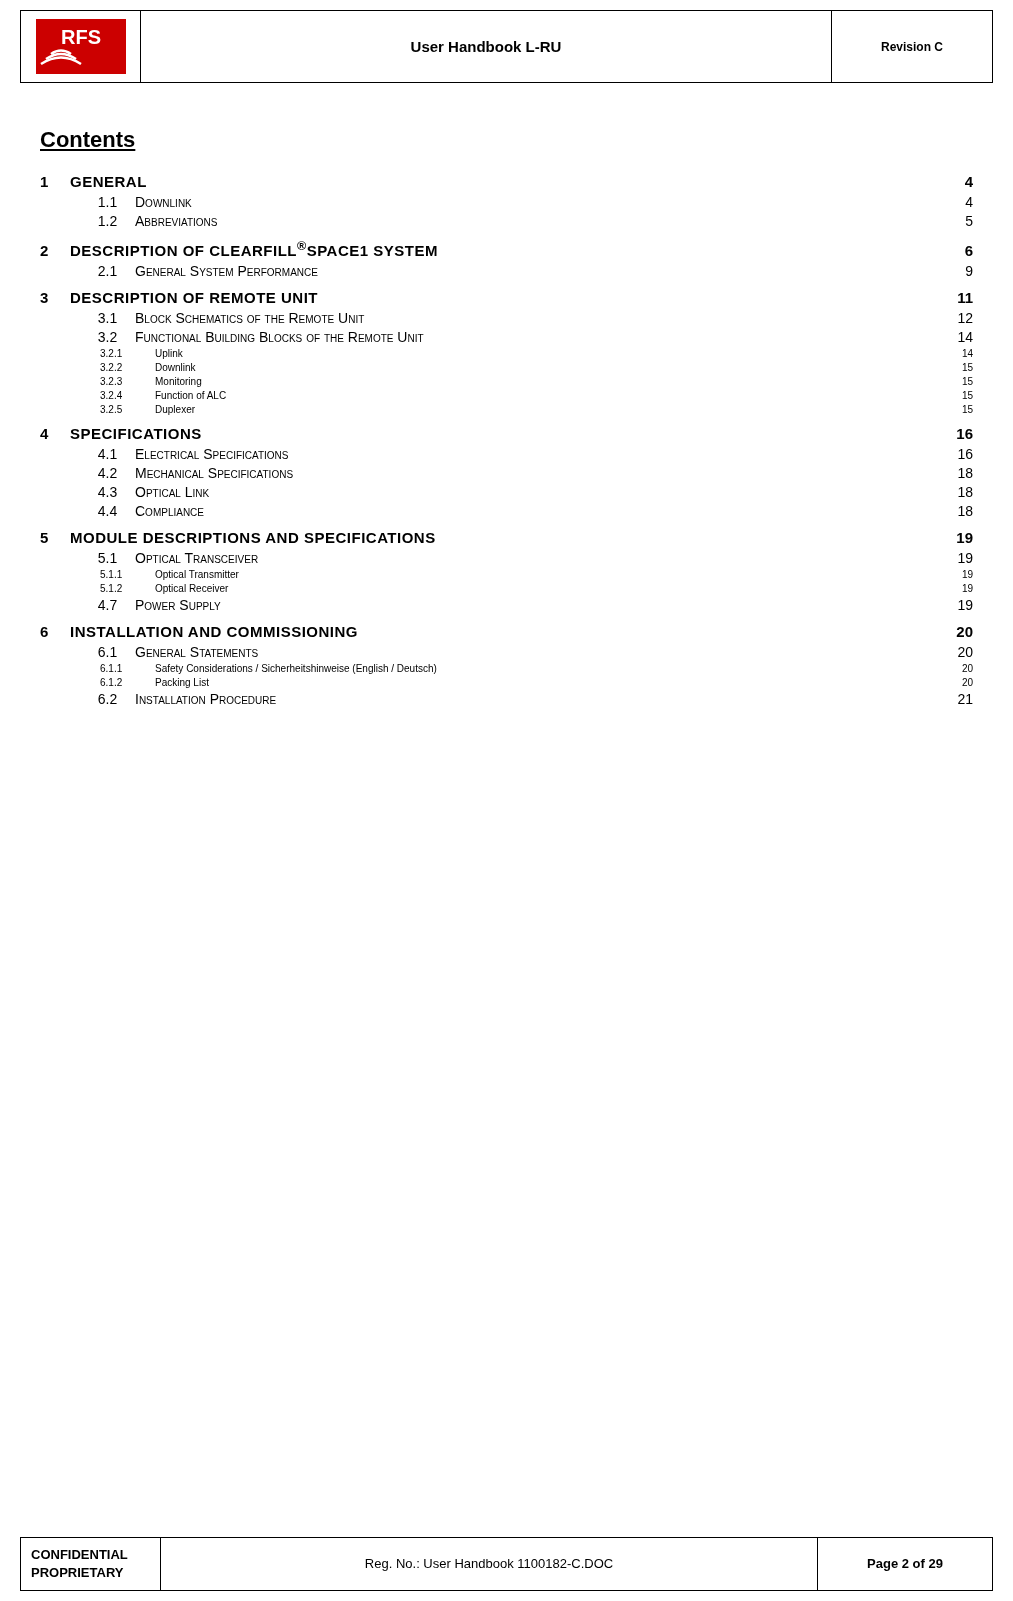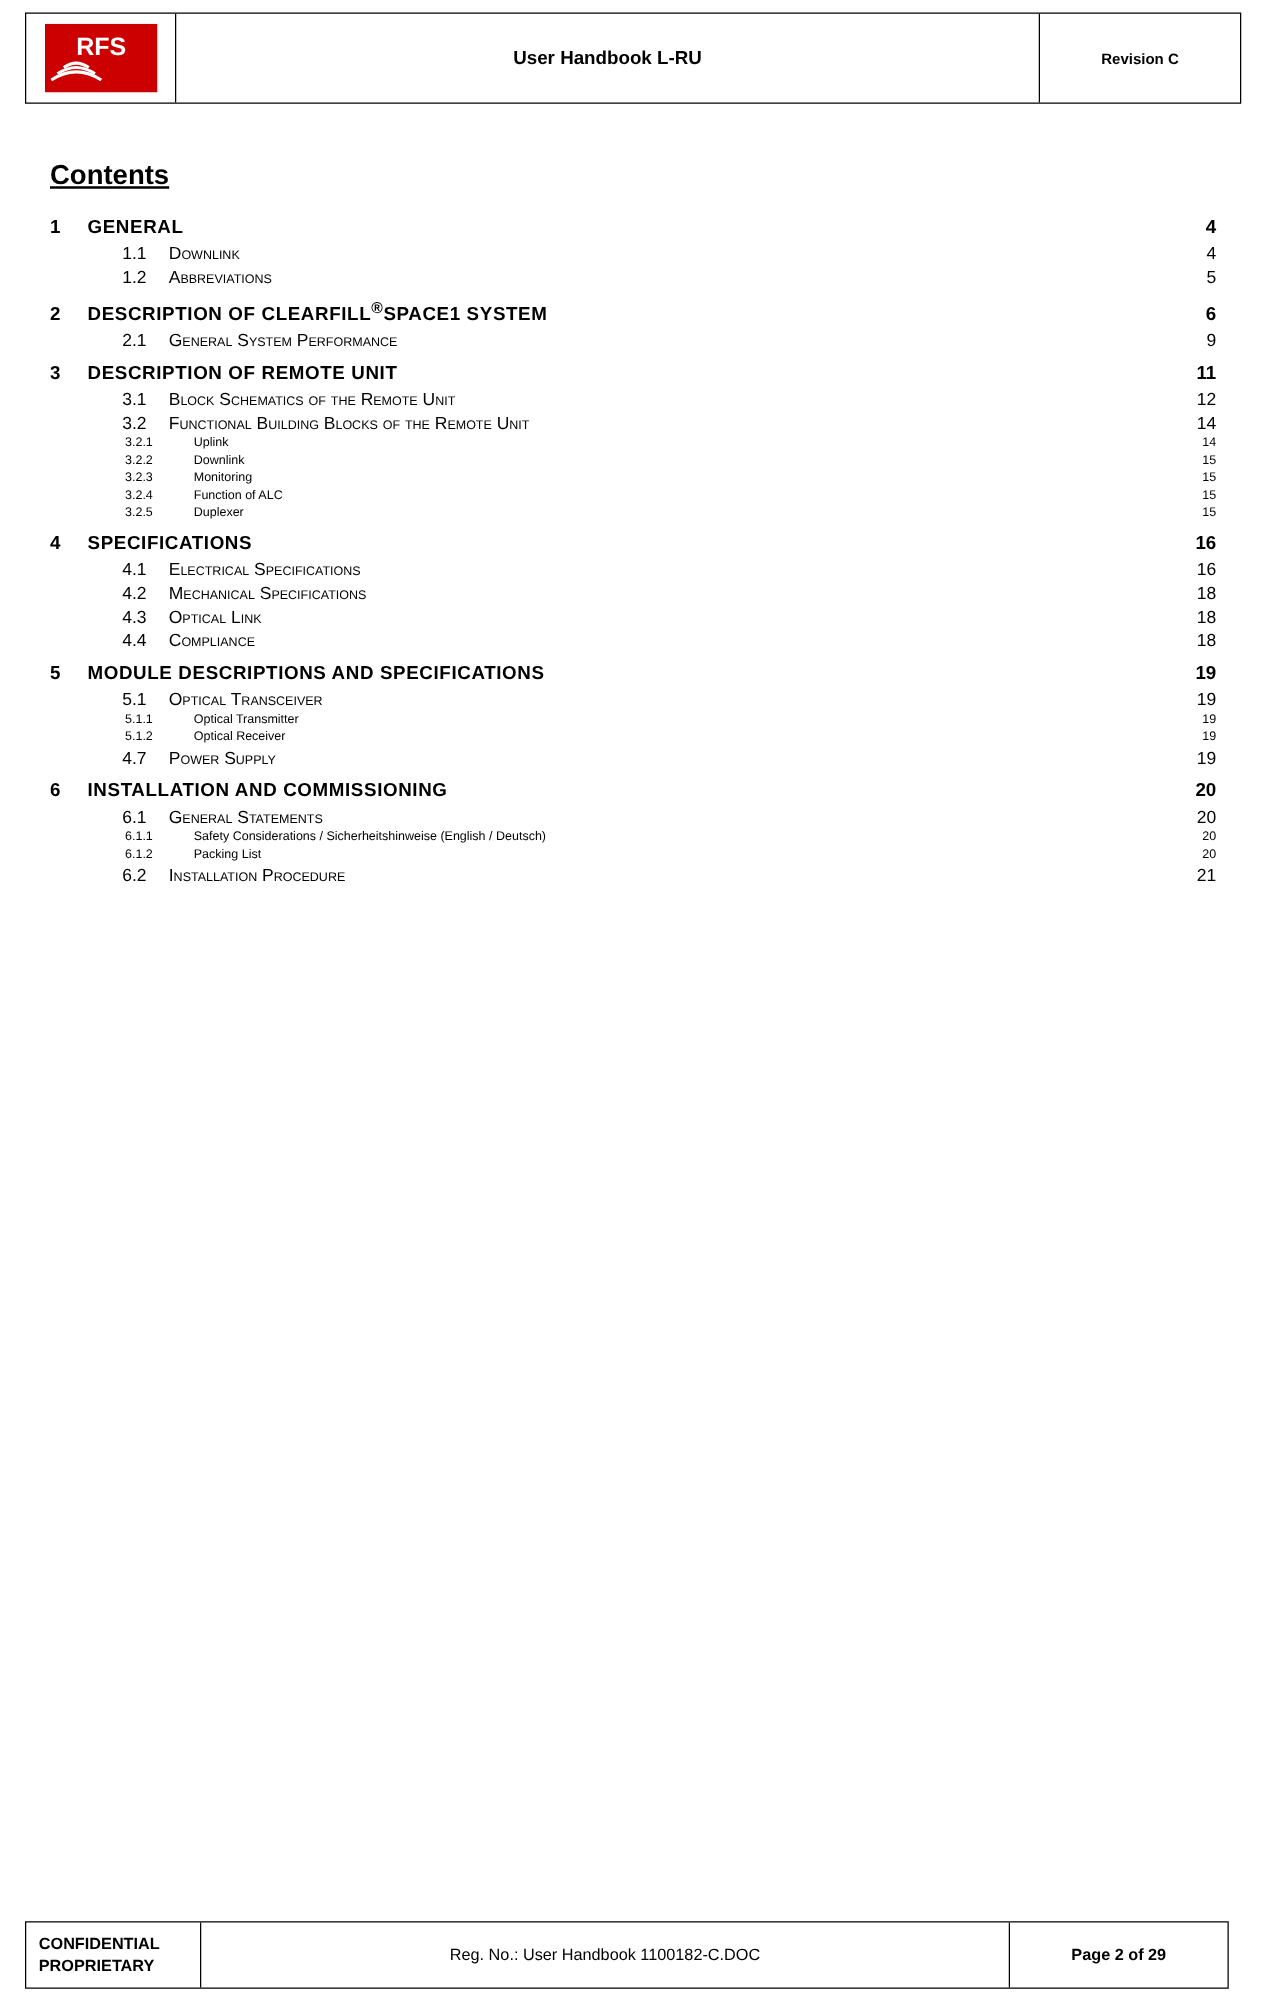--- a/index.html
+++ b/index.html
@@ -122,21 +122,21 @@
     .toc-sub2 .page-num {
       min-width: 30px;
       text-align: right;
     }
 
     
     .footer {
       position: absolute;
       bottom: 0;
       left: 0;
-      right: 10px;
+      right: 0;
       display: flex;
       border: 1px solid #000;
       margin: 0 20px 10px 20px;
       font-size: 13px;
     }
     .footer-left {
       width: 140px;
       border-right: 1px solid #000;
       padding: 8px 10px;
       font-weight: bold;

